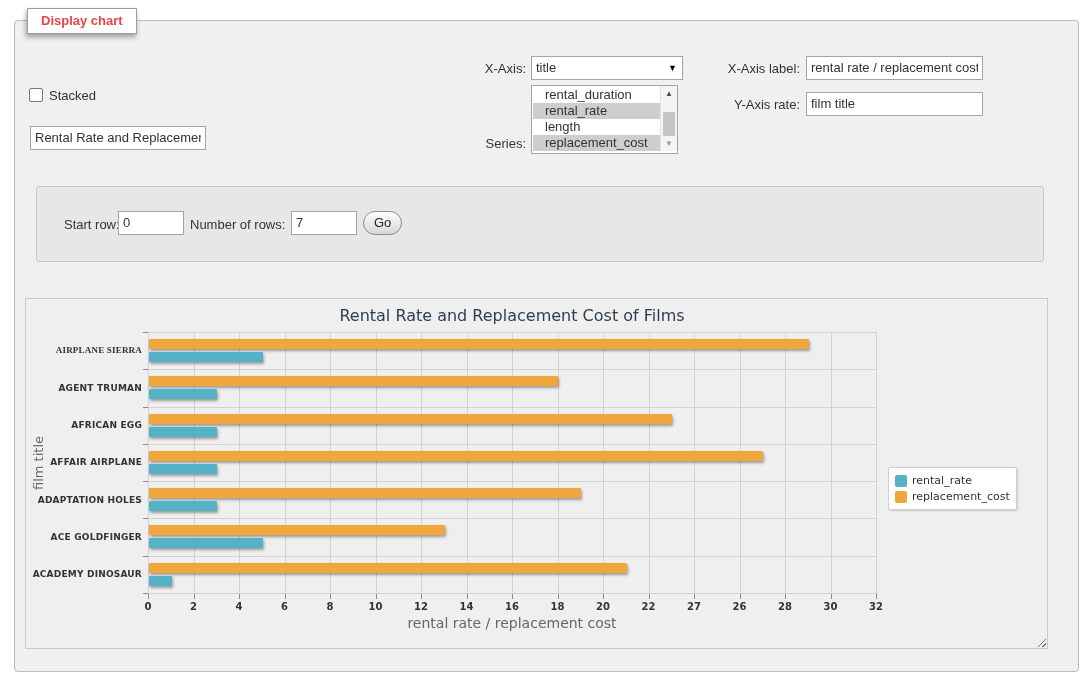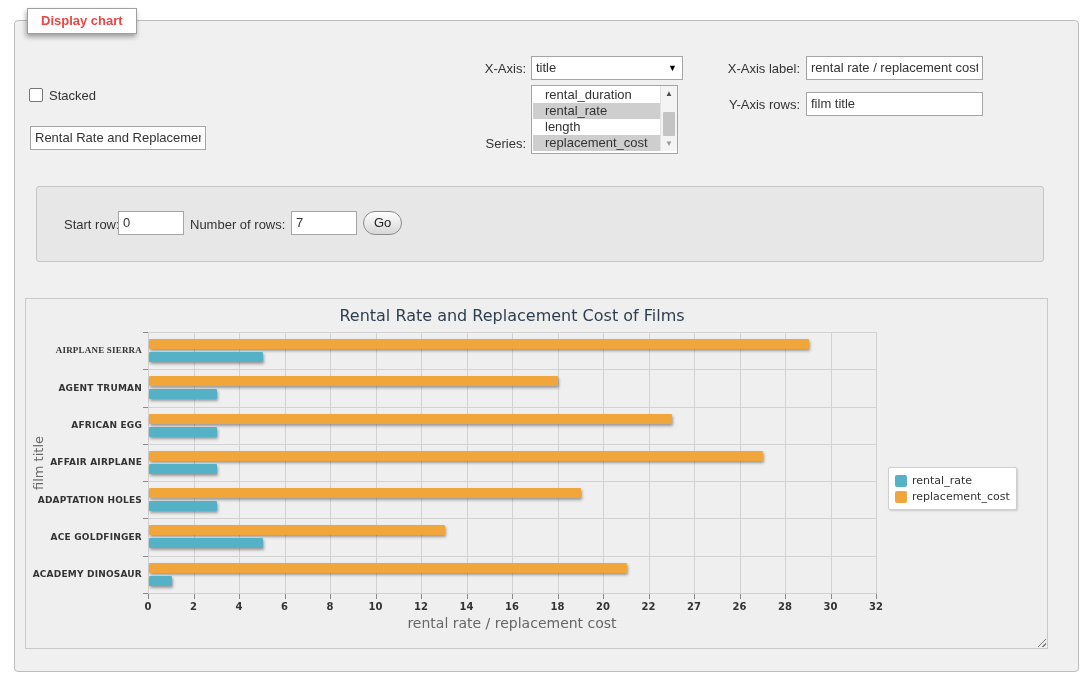--- a/index.html
+++ b/index.html
@@ -109,21 +109,21 @@
       </div>
     <div class="scrollbar">
       <div class="sb-btn up">▲</div>
       <div class="sb-thumb"></div>
       <div class="sb-btn down">▼</div>
     </div>
   </div>
 
   <div class="abs field-label" style="left:700px;top:61px;width:100px;">X-Axis label:</div>
   <input class="abs text-input" style="left: 806px; top: 56px; width: 167px;" value="rental rate / replacement cost">
-  <div class="abs field-label" style="left:700px;top:97px;width:100px;">Y-Axis rows:</div>
+  <div class="abs field-label" style="left:700px;top:97px;width:100px;">Y-Axis rate:</div>
   <input class="abs text-input" style="left: 806px; top: 92px; width: 167px;" value="film title">
 
   <div class="abs rows-panel"></div>
   <div class="abs" style="left:64px;top:217px;">Start row:</div>
   <input class="abs text-input" style="left: 118px; top: 211px; width: 56px;" value="0">
   <div class="abs" style="left:190px;top:217px;">Number of rows:</div>
   <input class="abs text-input" style="left: 291px; top: 211px; width: 56px;" value="7">
   <div class="abs go-btn">Go</div>
 
   <div class="abs chart-box" id="chart-box">

